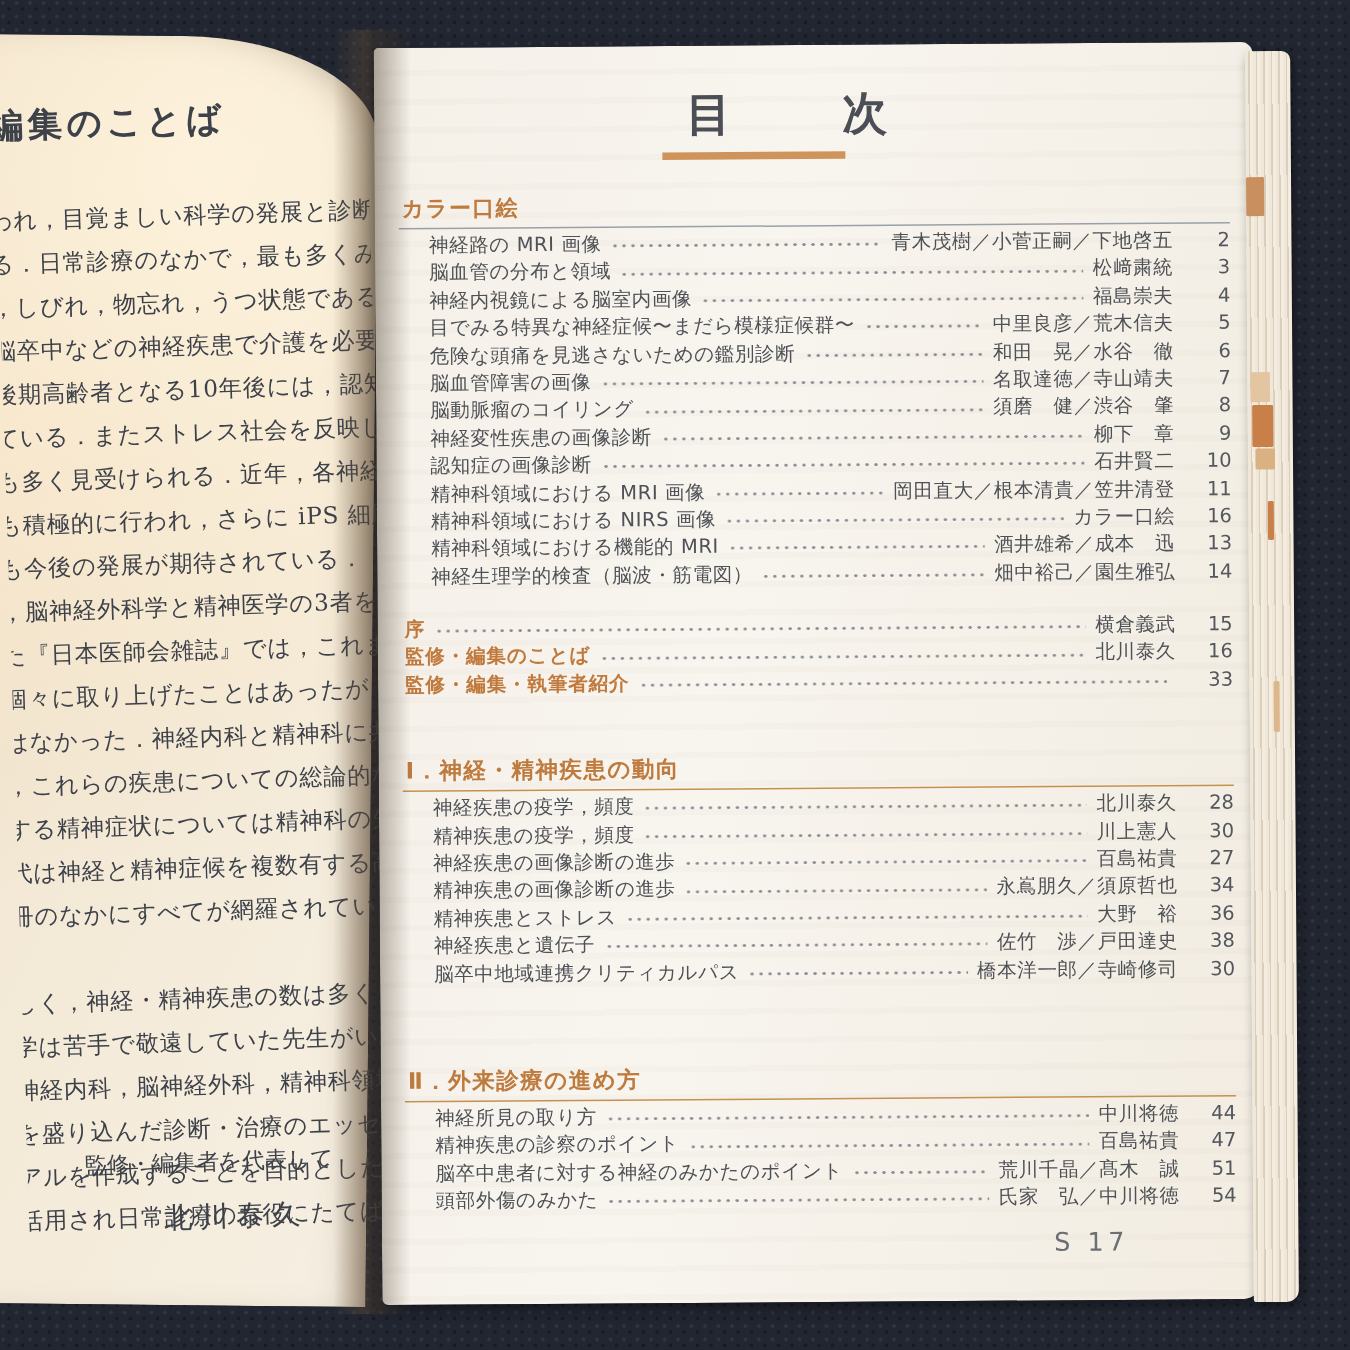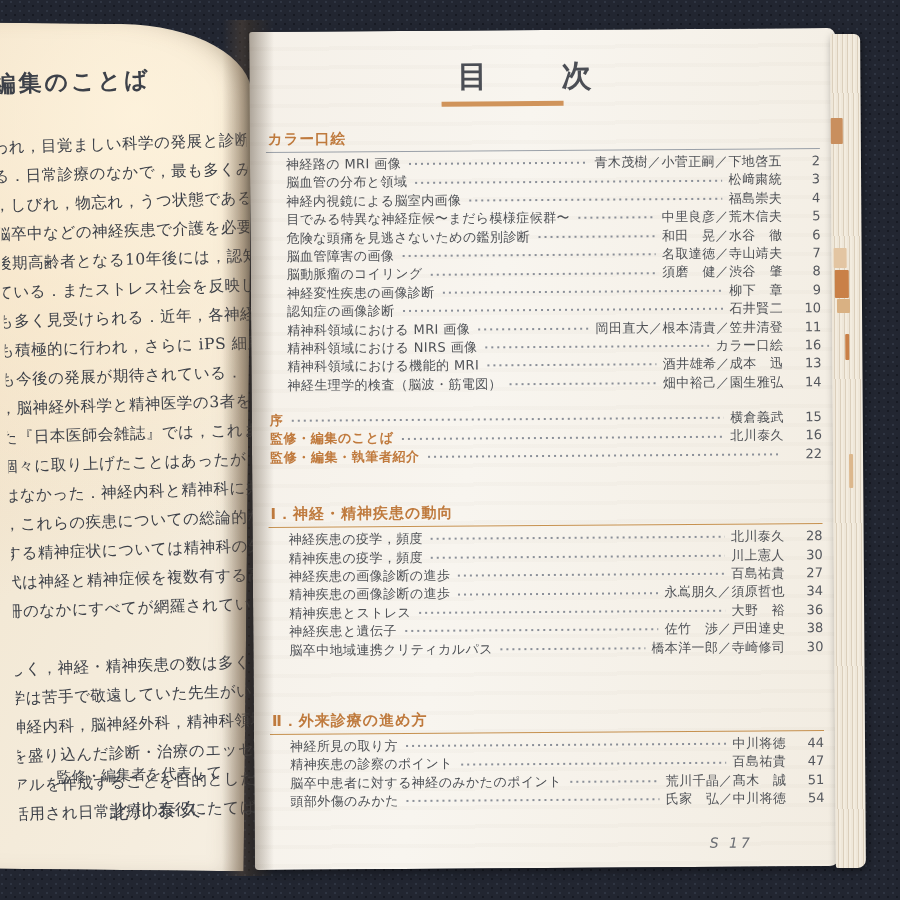--- a/index.html
+++ b/index.html
@@ -71,21 +71,21 @@
     flex:1;align-self:center;height:8px;margin:0 6px;
     background-image:radial-gradient(circle,#8a8f98 .9px,transparent 1.2px);
     background-size:6px 8px;background-repeat:repeat-x;background-position:0 60%;
   }
   .row .a{white-space:nowrap;letter-spacing:.4px;}
   .row .p{width:38px;text-align:right;color:#54575d;white-space:nowrap;}
   .front .row .t{margin-left:2px;color:#c07a3d;font-weight:bold;letter-spacing:.6px;}
   .gap-sm{height:14px;}
   .gap-md{height:22px;}
   .gap-lg{height:38px;}
-  .folio{position:absolute;right:72px;bottom:0;font-size:14px;color:#6b6e74;letter-spacing:3px;font-style:italic;}
+  .folio{position:absolute;right:72px;bottom:12px;font-size:17px;color:#6b6e74;letter-spacing:3px;}
   
   .fore-edge{
     position:absolute;left:833px;top:34px;width:30px;height:834px;z-index:2;
     background:repeating-linear-gradient(90deg,#efe7d9 0 2px,#dbcfbc 2px 3px,#f3ecdf 3px 5px);
     transform:rotate(-.4deg);
     border-radius:2px 6px 8px 2px;
     box-shadow:2px 3px 8px rgba(0,0,0,.4);
   }
   .tab{position:absolute;border-radius:1px;}
   .tab1{left:0;width:12px;top:84px;height:26px;background:#c98f5e;}
@@ -257,21 +257,21 @@
             <span class="t">監修・編集のことば</span>
             <span class="dots"></span>
             <span class="a">北川泰久</span>
             <span class="p">16</span>
           </div>
 
           <div class="row">
             <span class="t">監修・編集・執筆者紹介</span>
             <span class="dots"></span>
             <span class="a"></span>
-            <span class="p">22</span>
+            <span class="p">33</span>
           </div>
         </div>
 
       <div class="gap-lg"></div>
 
       <section class="sec">
         <h3 class="sec-head orange-line">Ⅰ．神経・精神疾患の動向</h3>
         <div class="rows">
 
             <div class="row">

